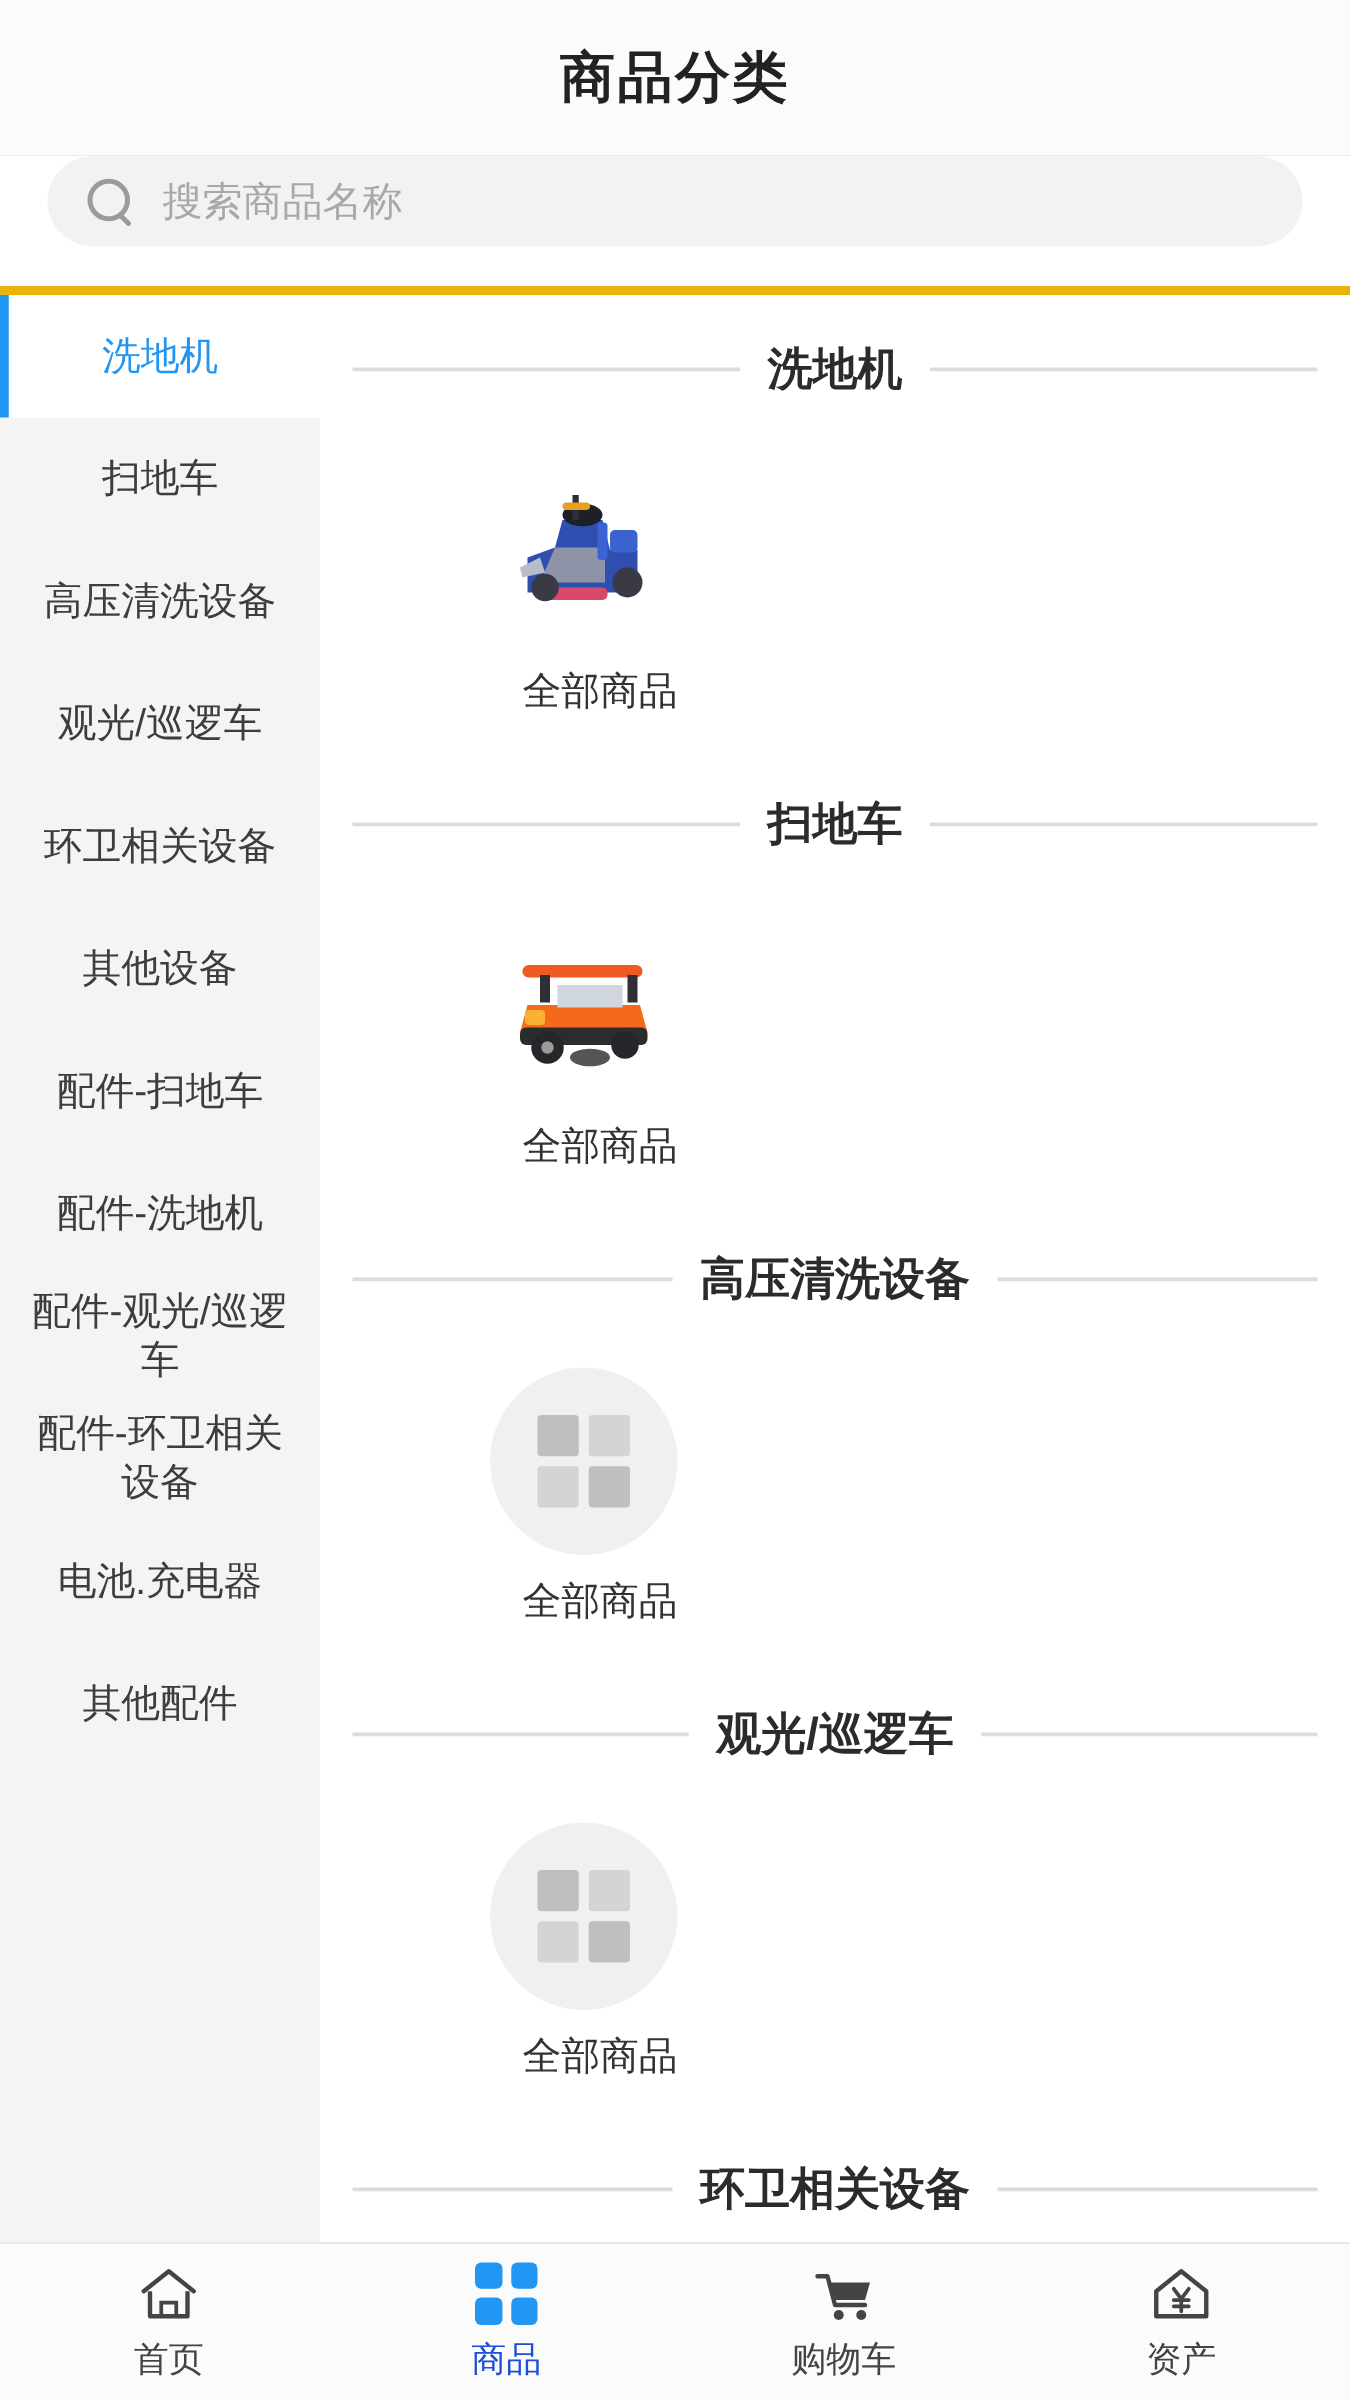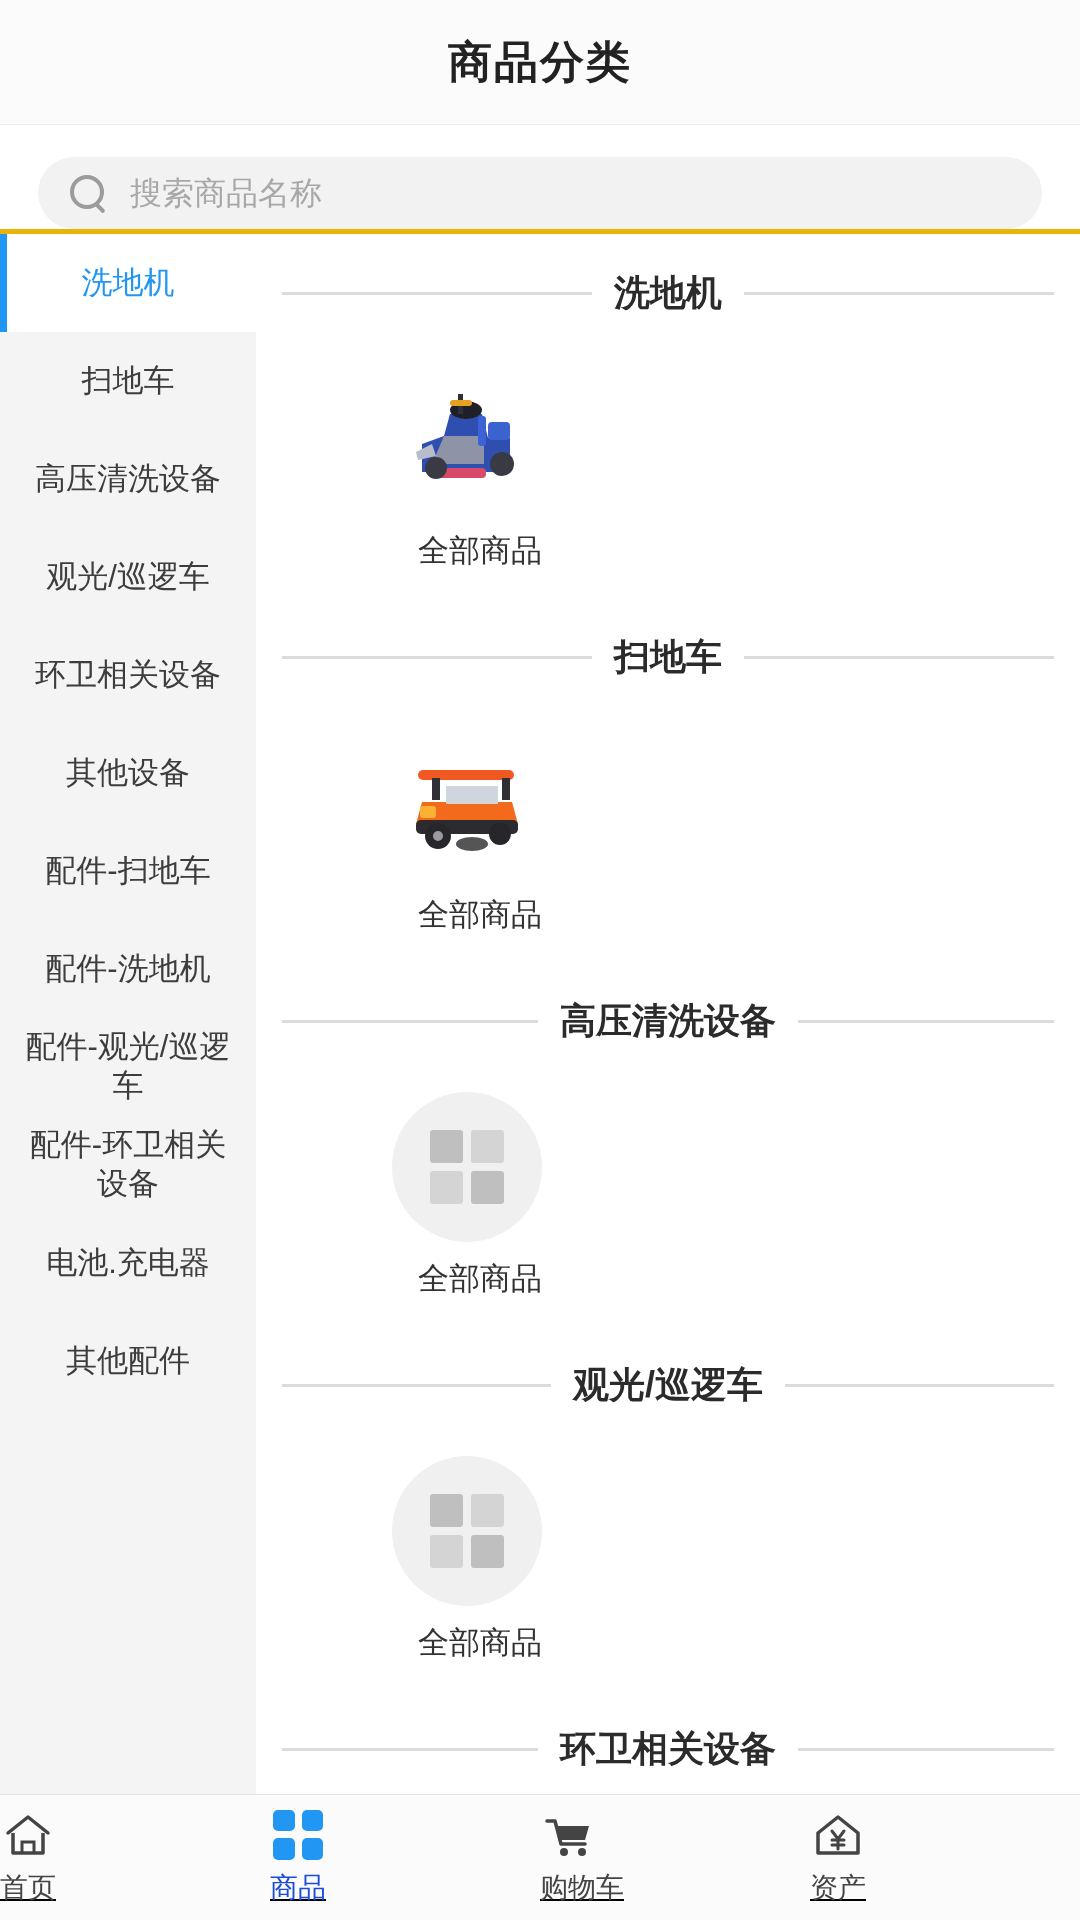--- a/index.html
+++ b/index.html
@@ -28,21 +28,21 @@
     font-size: 44px;
     font-weight: 700;
     color: #222;
     letter-spacing: 2px;
   }
 
   
   .search-wrap {
     flex: 0 0 104px;
     background: #ffffff;
-    display: flex; align-items: flex-end;
+    display: flex; align-items: flex-start;
     padding: 0 38px;
   }
   .search-box {
     flex: 1;
     height: 72px;
     background: #f2f2f2;
     border-radius: 36px;
     display: flex; align-items: center;
     padding: 0 30px;
   }
@@ -79,21 +79,21 @@
     color: #333;
   }
   .search-input::placeholder { color: #a8a8a8; }
 
   
   .body {
     flex: 1;
     display: flex;
     min-height: 0;
     background: #f97316;
-    border-top: 5px solid #eab308;
+    border-top: 7px solid #eab308;
   }
 
   
   .sidebar {
     flex: 0 0 256px;
     background: #f4f4f4;
     overflow: hidden;
     position: relative;
   }
   .side-item {
@@ -182,23 +182,22 @@
   
   .tabbar {
     flex: 0 0 126px;
     display: flex;
     background: #fbfbfb;
     border-top: 1px solid #e4e4e4;
   }
   .tab {
     flex: 1;
     display: flex; flex-direction: column;
-    justify-content: center;
+    align-items: center; justify-content: center;
     gap: 8px;
-    text-decoration: underline;
   }
   .tab-icon { width: 56px; height: 52px; position: relative; }
   .tab-label { font-size: 28px; color: #444; }
   .tab.active .tab-label { color: #1d4ed8; }
 
   
   .grid-ico { display: grid; grid-template-columns: 1fr 1fr; grid-template-rows: 1fr 1fr; gap: 7px; width: 50px; height: 50px; margin: 1px auto 0; }
   .grid-ico i { background: #2196f3; border-radius: 5px; }
 </style>
 </head>

